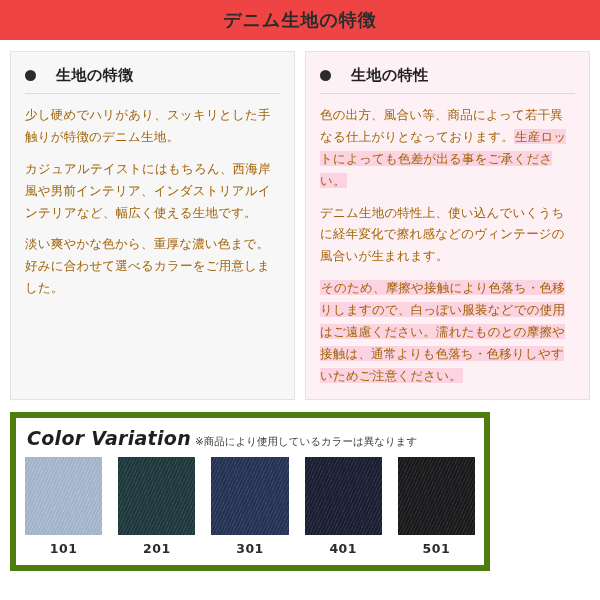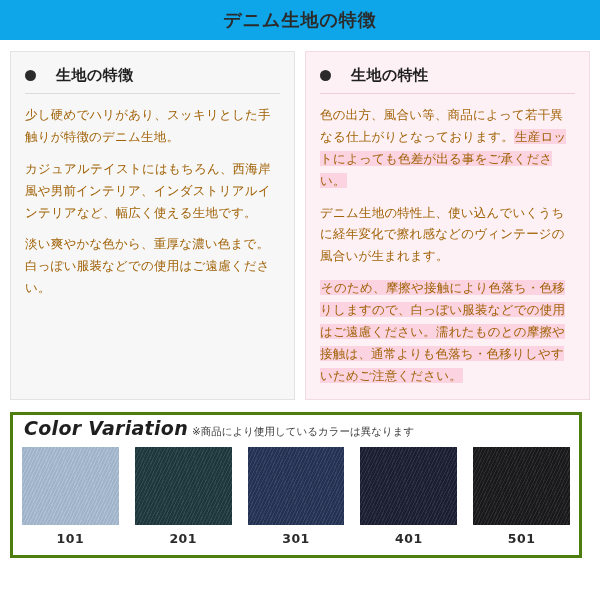--- a/index.html
+++ b/index.html
@@ -18,21 +18,21 @@
   .page {
     position: relative;
     width: 600px;
     height: 600px;
     box-sizing: border-box;
   }
 
   
   .header {
     height: 40px;
-    background: #0ea5e9;
+    background: #ef4444;
     display: flex;
     align-items: center;
     justify-content: center;
     border-bottom: 1px solid #ffffff;
   }
   .header-title {
     font-size: 18px;
     font-weight: bold;
     letter-spacing: 1px;
     color: #2b2b2b;
@@ -91,24 +91,24 @@
   .para:last-child { margin-bottom: 0; }
 
   .hl {
     background: #fbd3e1;
     padding: 0 1px;
   }
 
   
   .colorvar {
     margin: 12px 10px 0 10px;
-    border: 3px solid #4d7c0f;
-    box-sizing: border-box;
-    padding: 2px 9px 9px 9px;
-    width: 572px;
+    border: 6px solid #4d7c0f;
+    box-sizing: border-box;
+    padding: 9px 9px 9px 9px;
+    width: 480px;
   }
   .cv-head {
     display: flex;
     align-items: baseline;
     gap: 4px;
     padding: 0 2px 8px 2px;
   }
   .cv-title {
     font-size: 19px;
     font-weight: bold;
@@ -169,21 +169,21 @@
 
   <div class="features">
 
     <div class="col col-left">
       <div class="col-title">
         <span class="bullet"></span>
         <span>生地の特徴</span>
       </div>
       <p class="para">少し硬めでハリがあり、スッキリとした手触りが特徴のデニム生地。</p>
       <p class="para">カジュアルテイストにはもちろん、西海岸風や男前インテリア、インダストリアルインテリアなど、幅広く使える生地です。</p>
-      <p class="para">淡い爽やかな色から、重厚な濃い色まで。白っぽい服装などでの使用はご遠慮ください。</p>
+      <p class="para">淡い爽やかな色から、重厚な濃い色まで。好みに合わせて選べるカラーをご用意しました。</p>
     </div>
 
     <div class="col col-right">
       <div class="col-title">
         <span class="bullet"></span>
         <span>生地の特性</span>
       </div>
 
       <p class="para">
         <span>色の出方、風合い等、商品によって若干異なる仕上がりとなっております。</span><span class="hl">生産ロットによっても色差が出る事をご承ください。</span>

